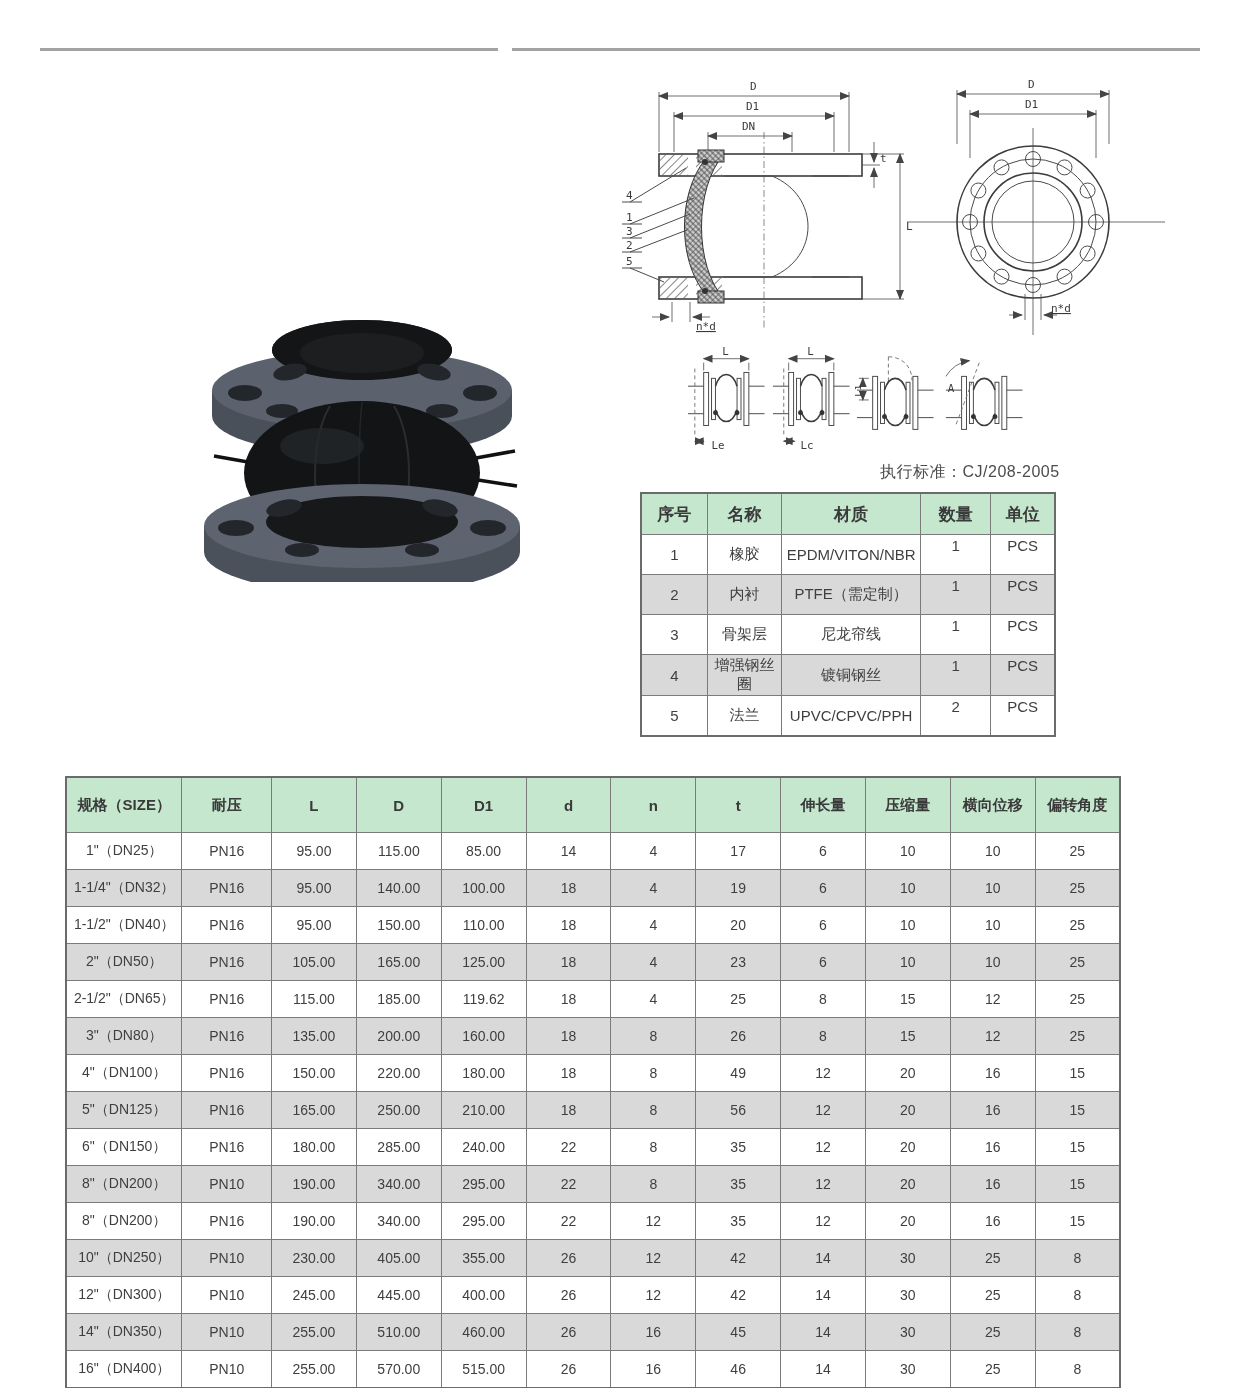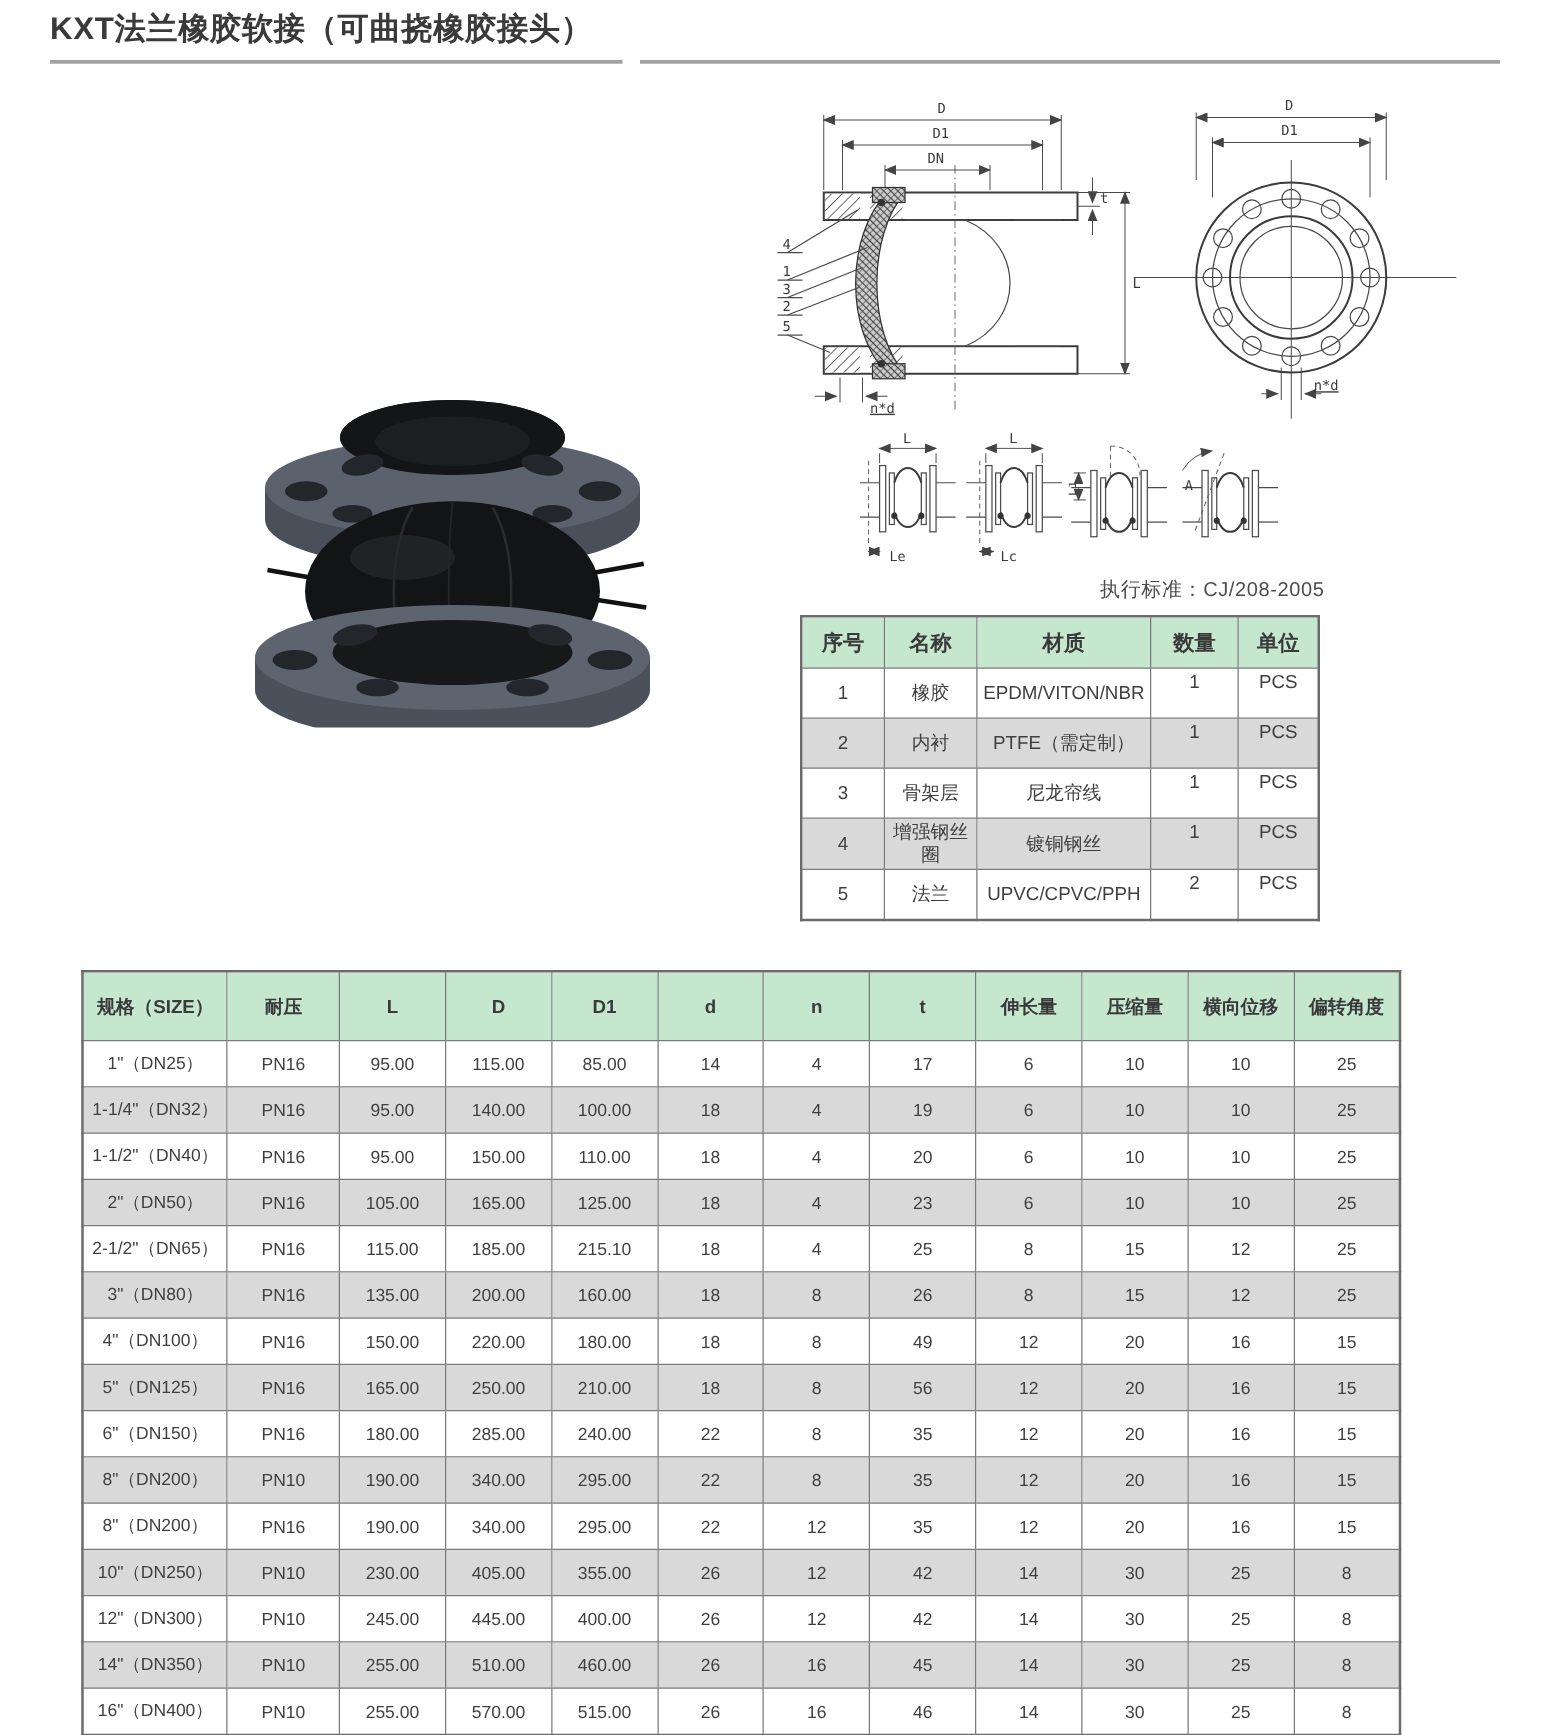--- a/index.html
+++ b/index.html
@@ -63,21 +63,20 @@
     <pattern id="cross" width="4" height="4" patternUnits="userSpaceOnUse" patternTransform="rotate(45)">
       <rect width="4" height="4" fill="#cfcfcf"></rect>
       <line x1="0" y1="0" x2="0" y2="4" stroke="#444" stroke-width="1"></line>
       <line x1="0" y1="2" x2="4" y2="2" stroke="#444" stroke-width="1"></line>
     </pattern>
   </defs>
 </svg>
 
 <div class="page-header">
   <div class="title-line">
-    <span class="title-zh">KXT法兰橡胶软接（可曲挠橡胶接头）</span>
   </div>
   <div class="rule rule1"></div>
   <div class="rule rule2"></div>
 </div>
 
 <svg class="svg-abs" style="left:190px;top:298px;" width="350" height="284" viewBox="0 0 350 284">
 
   <ellipse cx="172" cy="52" rx="90" ry="30" fill="#141516"></ellipse>
   <ellipse cx="172" cy="48" rx="60" ry="20" fill="#232425"></ellipse>
   <ellipse cx="172" cy="48" rx="44" ry="14" fill="#0b0b0c"></ellipse>
@@ -470,21 +469,21 @@
         <td>6</td>
         <td>10</td>
         <td>10</td>
         <td>25</td>
       </tr>
       <tr>
         <td>2-1/2"（DN65）</td>
         <td>PN16</td>
         <td>115.00</td>
         <td>185.00</td>
-        <td>215.10</td>
+        <td>119.62</td>
         <td>18</td>
         <td>4</td>
         <td>25</td>
         <td>8</td>
         <td>15</td>
         <td>12</td>
         <td>25</td>
       </tr>
       <tr>
         <td>3"（DN80）</td>

